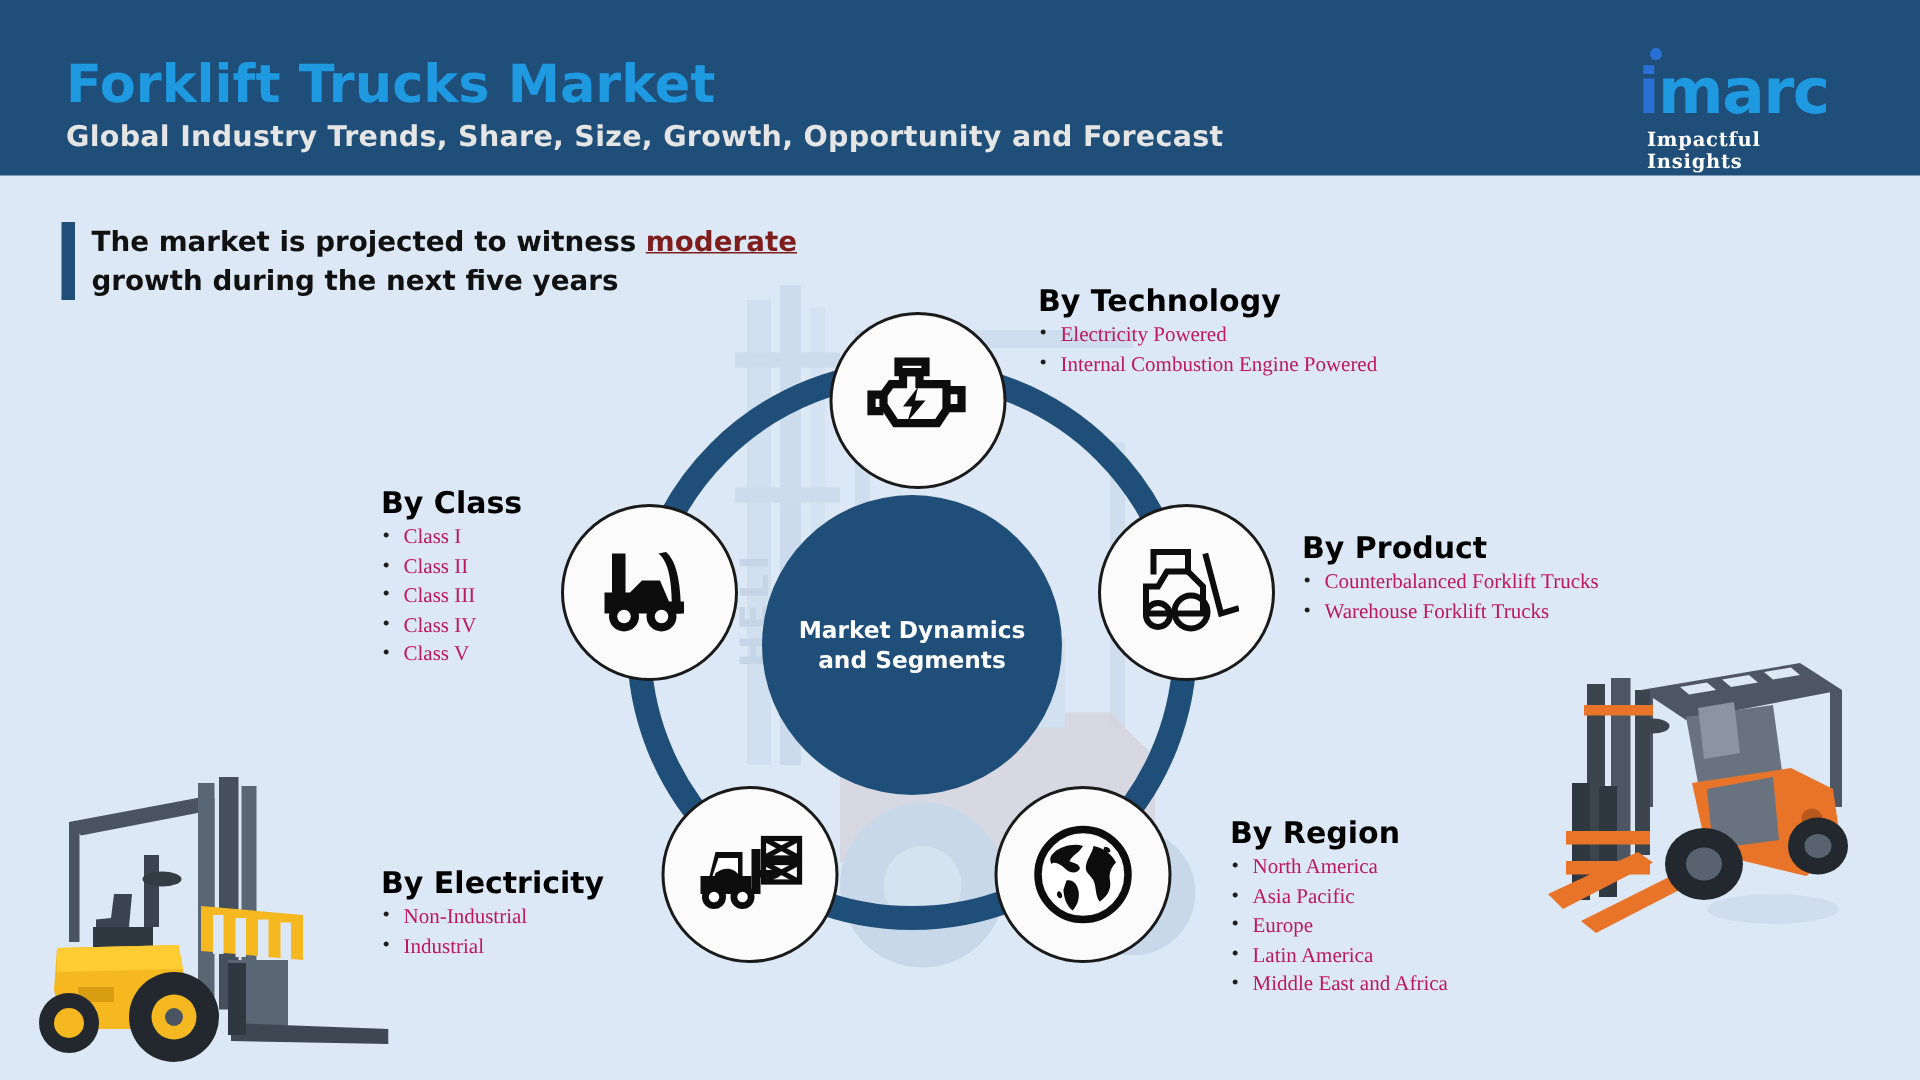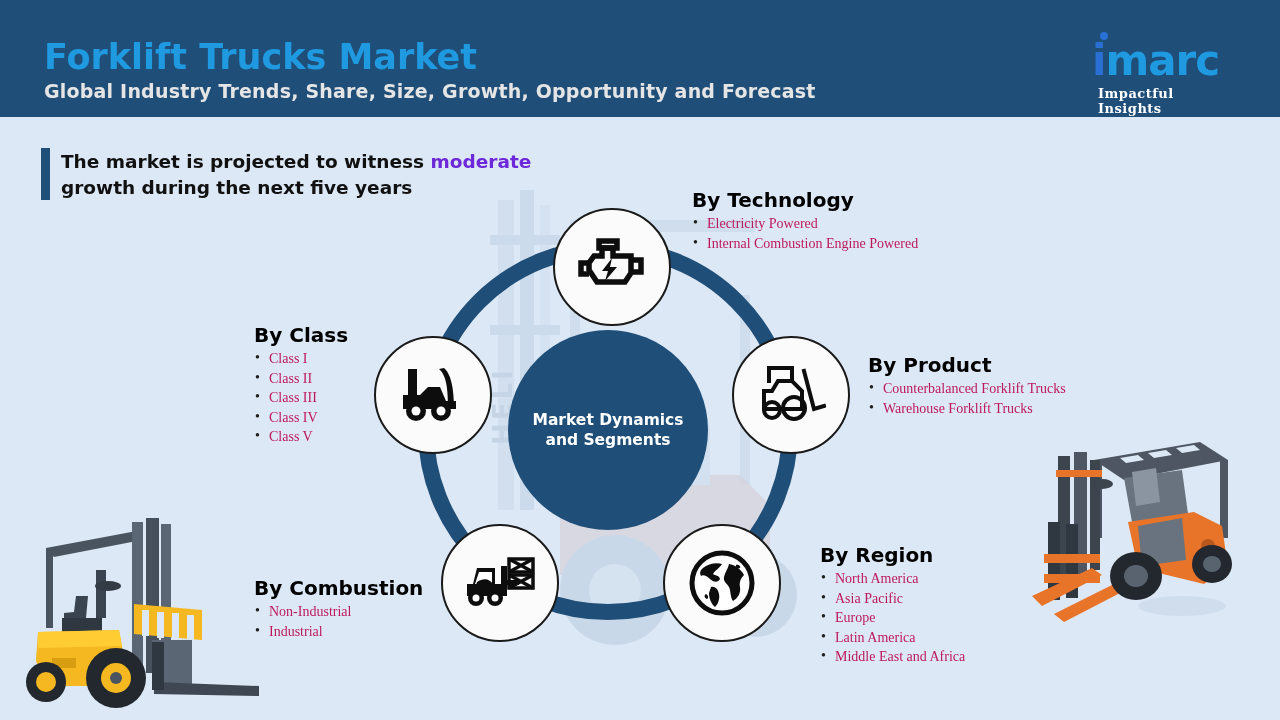--- a/index.html
+++ b/index.html
@@ -48,21 +48,21 @@
   
   #headline-bar{
     position:absolute;left:41px;top:148px;width:9px;height:52px;background:#1f4e79;
   }
   #headline{
     position:absolute;left:61px;top:149px;width:560px;
     font-family:"DejaVu Sans", sans-serif;
     font-size:18.5px;font-weight:bold;color:#111111;
     line-height:26px;text-align:justify;
   }
-  #headline .hl{color:#6d28d9;}
+  #headline .hl{color:#7f1d1d;text-decoration:underline;}
   
   .photo{position:absolute;}
   
   #wheel{position:absolute;left:398px;top:195px;width:440px;height:470px;}
   #ring{
     position:absolute;left:20px;top:45px;width:380px;height:380px;
     border:16px solid #1f4e79;border-radius:50%;box-sizing:border-box;
   }
   #hub{
     position:absolute;left:110px;top:135px;width:200px;height:200px;
@@ -333,21 +333,21 @@
 
 <div class="seg" id="seg-product">
   <h3>By Product</h3>
   <ul>
     <li>Counterbalanced Forklift Trucks</li>
     <li>Warehouse Forklift Trucks</li>
   </ul>
 </div>
 
 <div class="seg" id="seg-application">
-  <h3>By Combustion</h3>
+  <h3>By Electricity</h3>
   <ul>
     <li>Non-Industrial</li>
     <li>Industrial</li>
   </ul>
 </div>
 
 <div class="seg" id="seg-region">
   <h3>By Region</h3>
   <ul>
     <li>North America</li>

